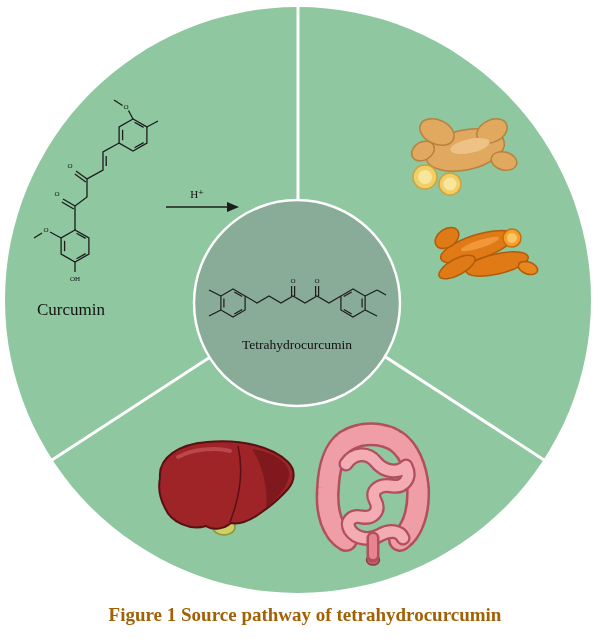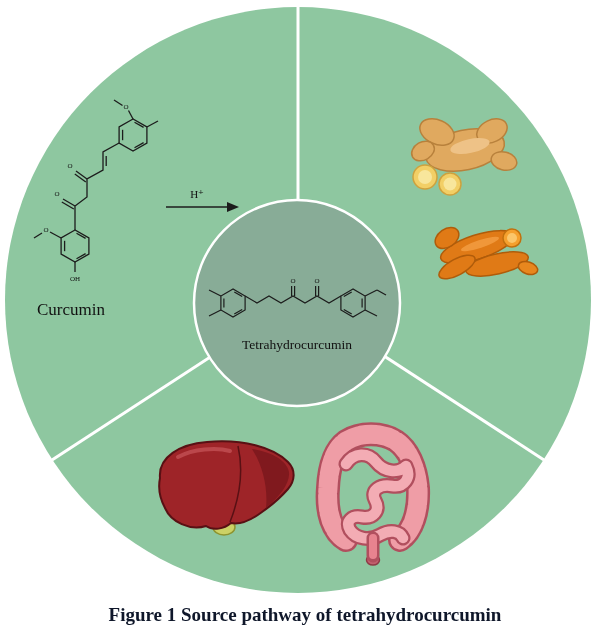--- a/index.html
+++ b/index.html
@@ -8,21 +8,21 @@
     font-family:"Liberation Serif","DejaVu Serif",serif;overflow:hidden;
   }
   svg{display:block;}
   svg text{font-family:"Liberation Serif","DejaVu Serif",serif;fill:#111;}
   .atom{font-size:7px;}
   .chem-label{font-size:17px;}
   .thc-label{font-size:13.5px;}
   .cond-label{font-size:11px;}
   .caption{
     position:absolute;left:0;right:0;top:604px;text-align:center;
-    font-weight:bold;font-size:19px;color:#0f172a;
+    font-weight:bold;font-size:19px;color:#a16207;
   }
 </style>
 </head>
 <body>
 
 <div class="stage">
   <svg width="610" height="600" viewBox="0 0 610 600">
 
     <circle cx="298" cy="300" r="293" stroke="none" fill="#8ec7a0"></circle>
 

